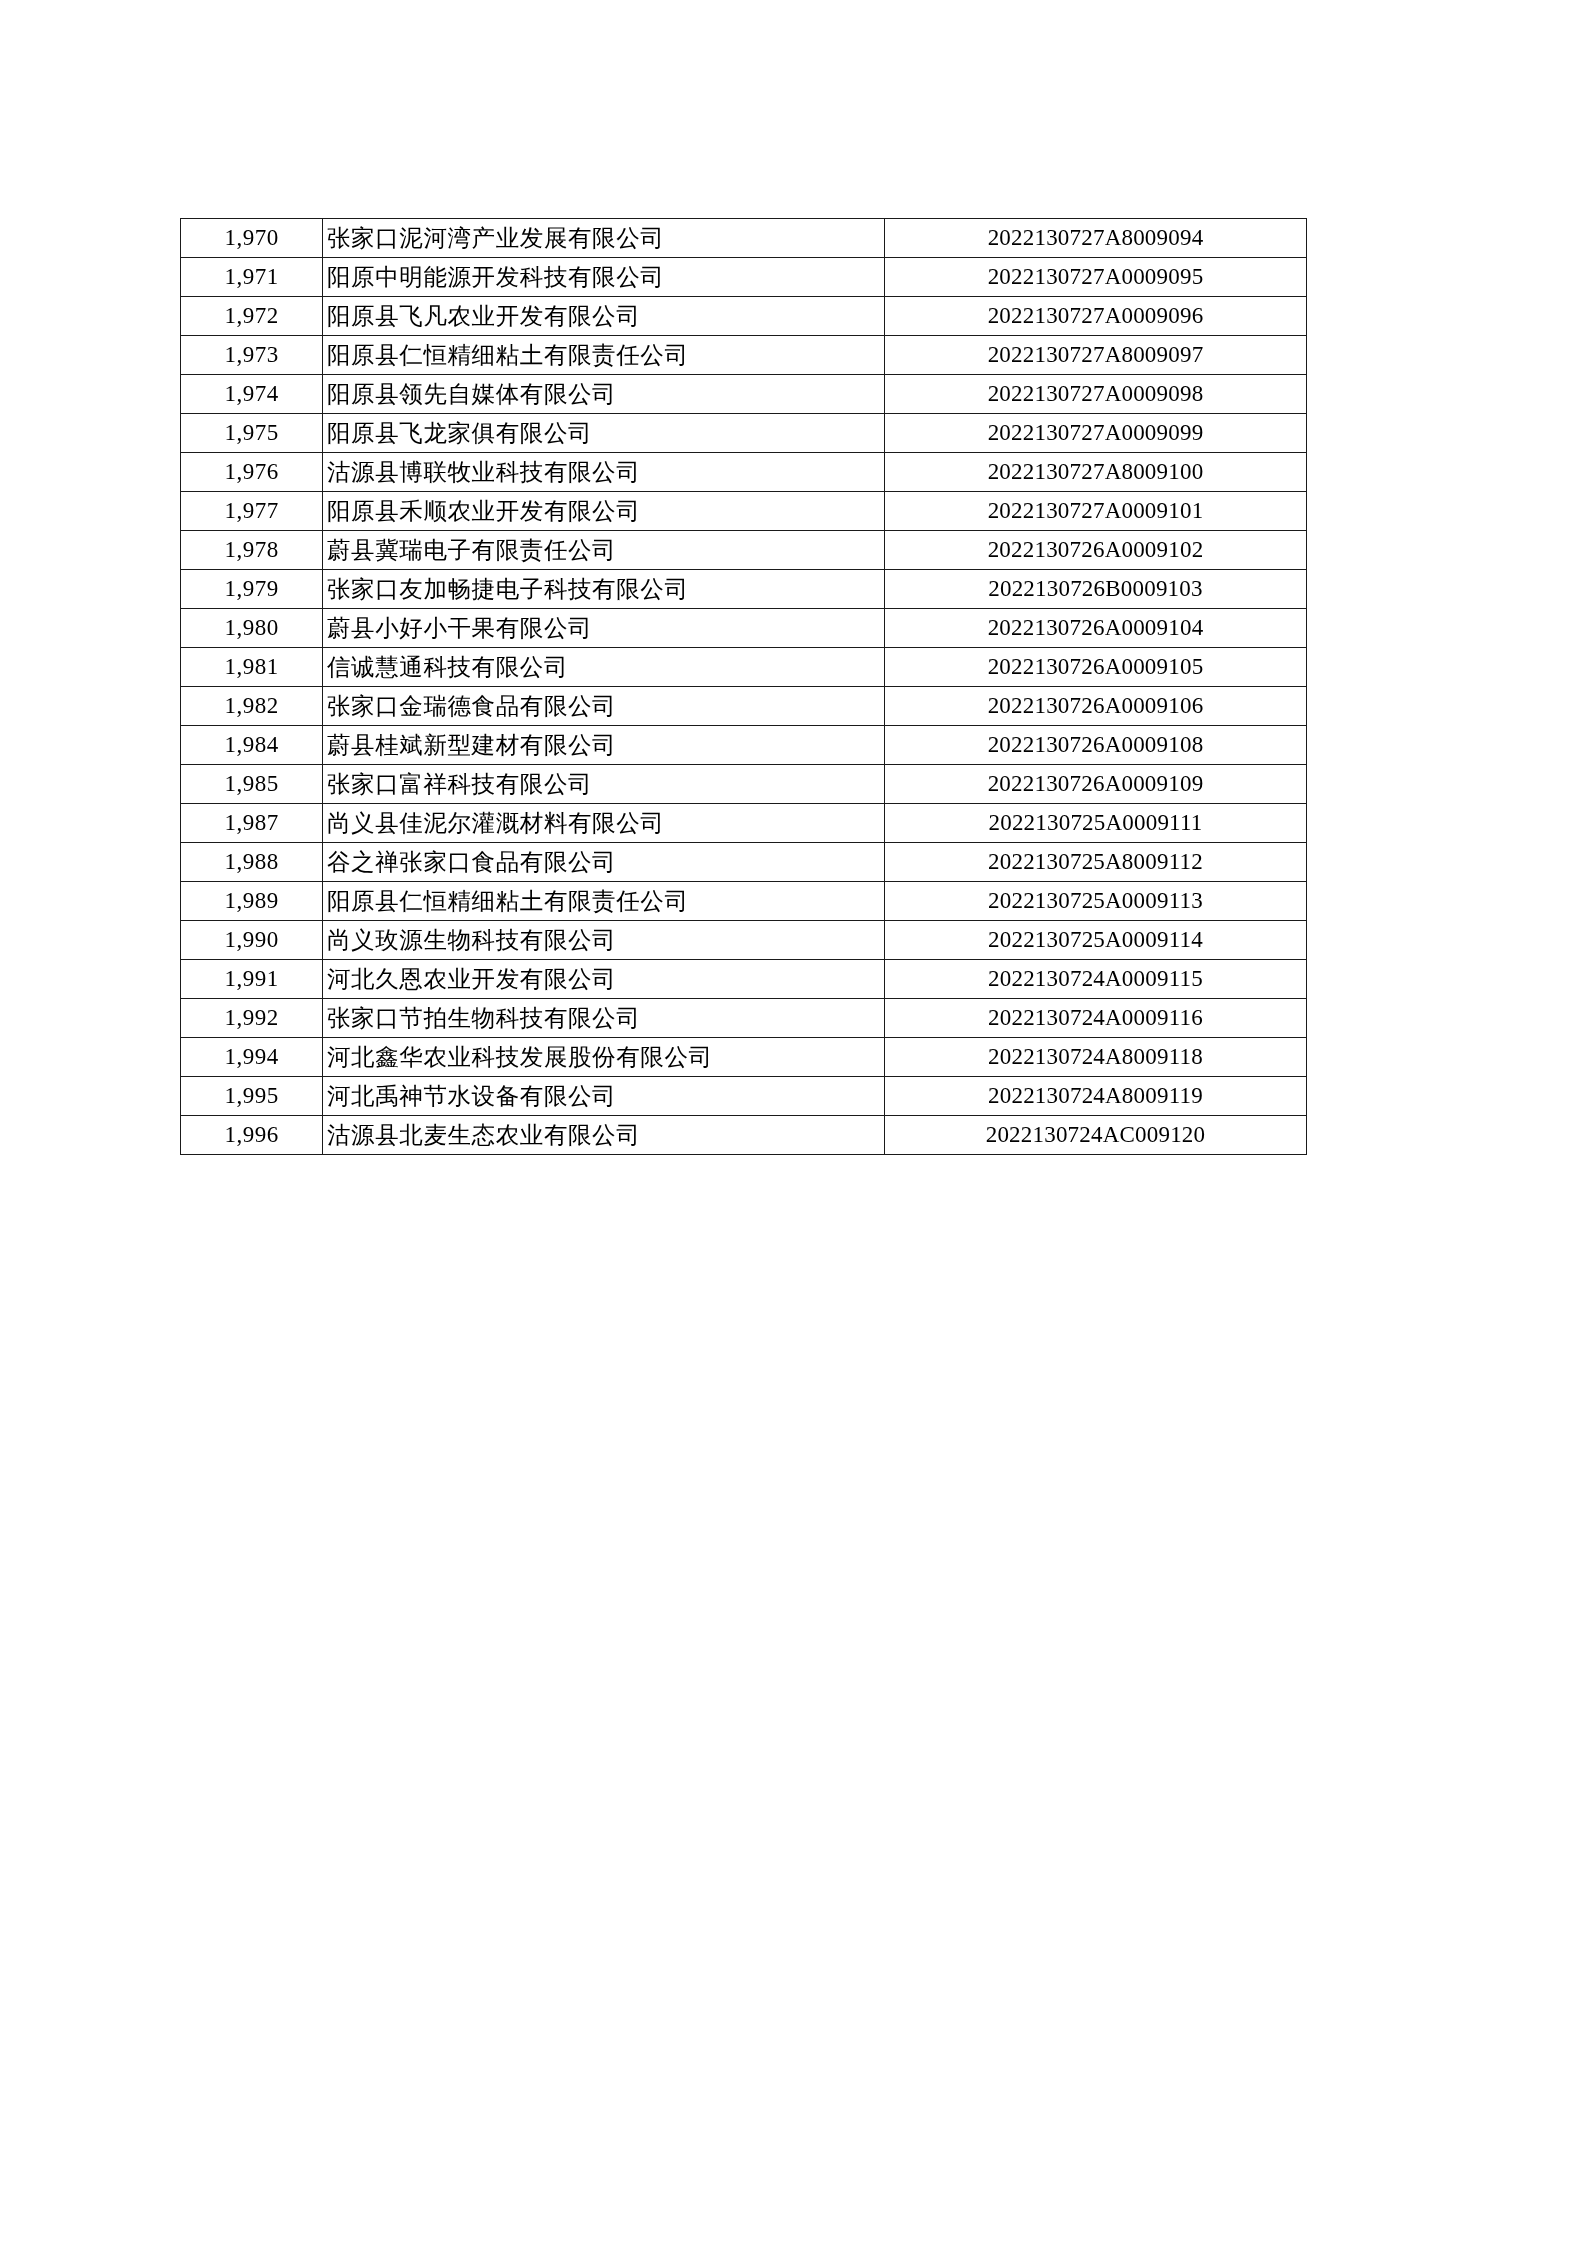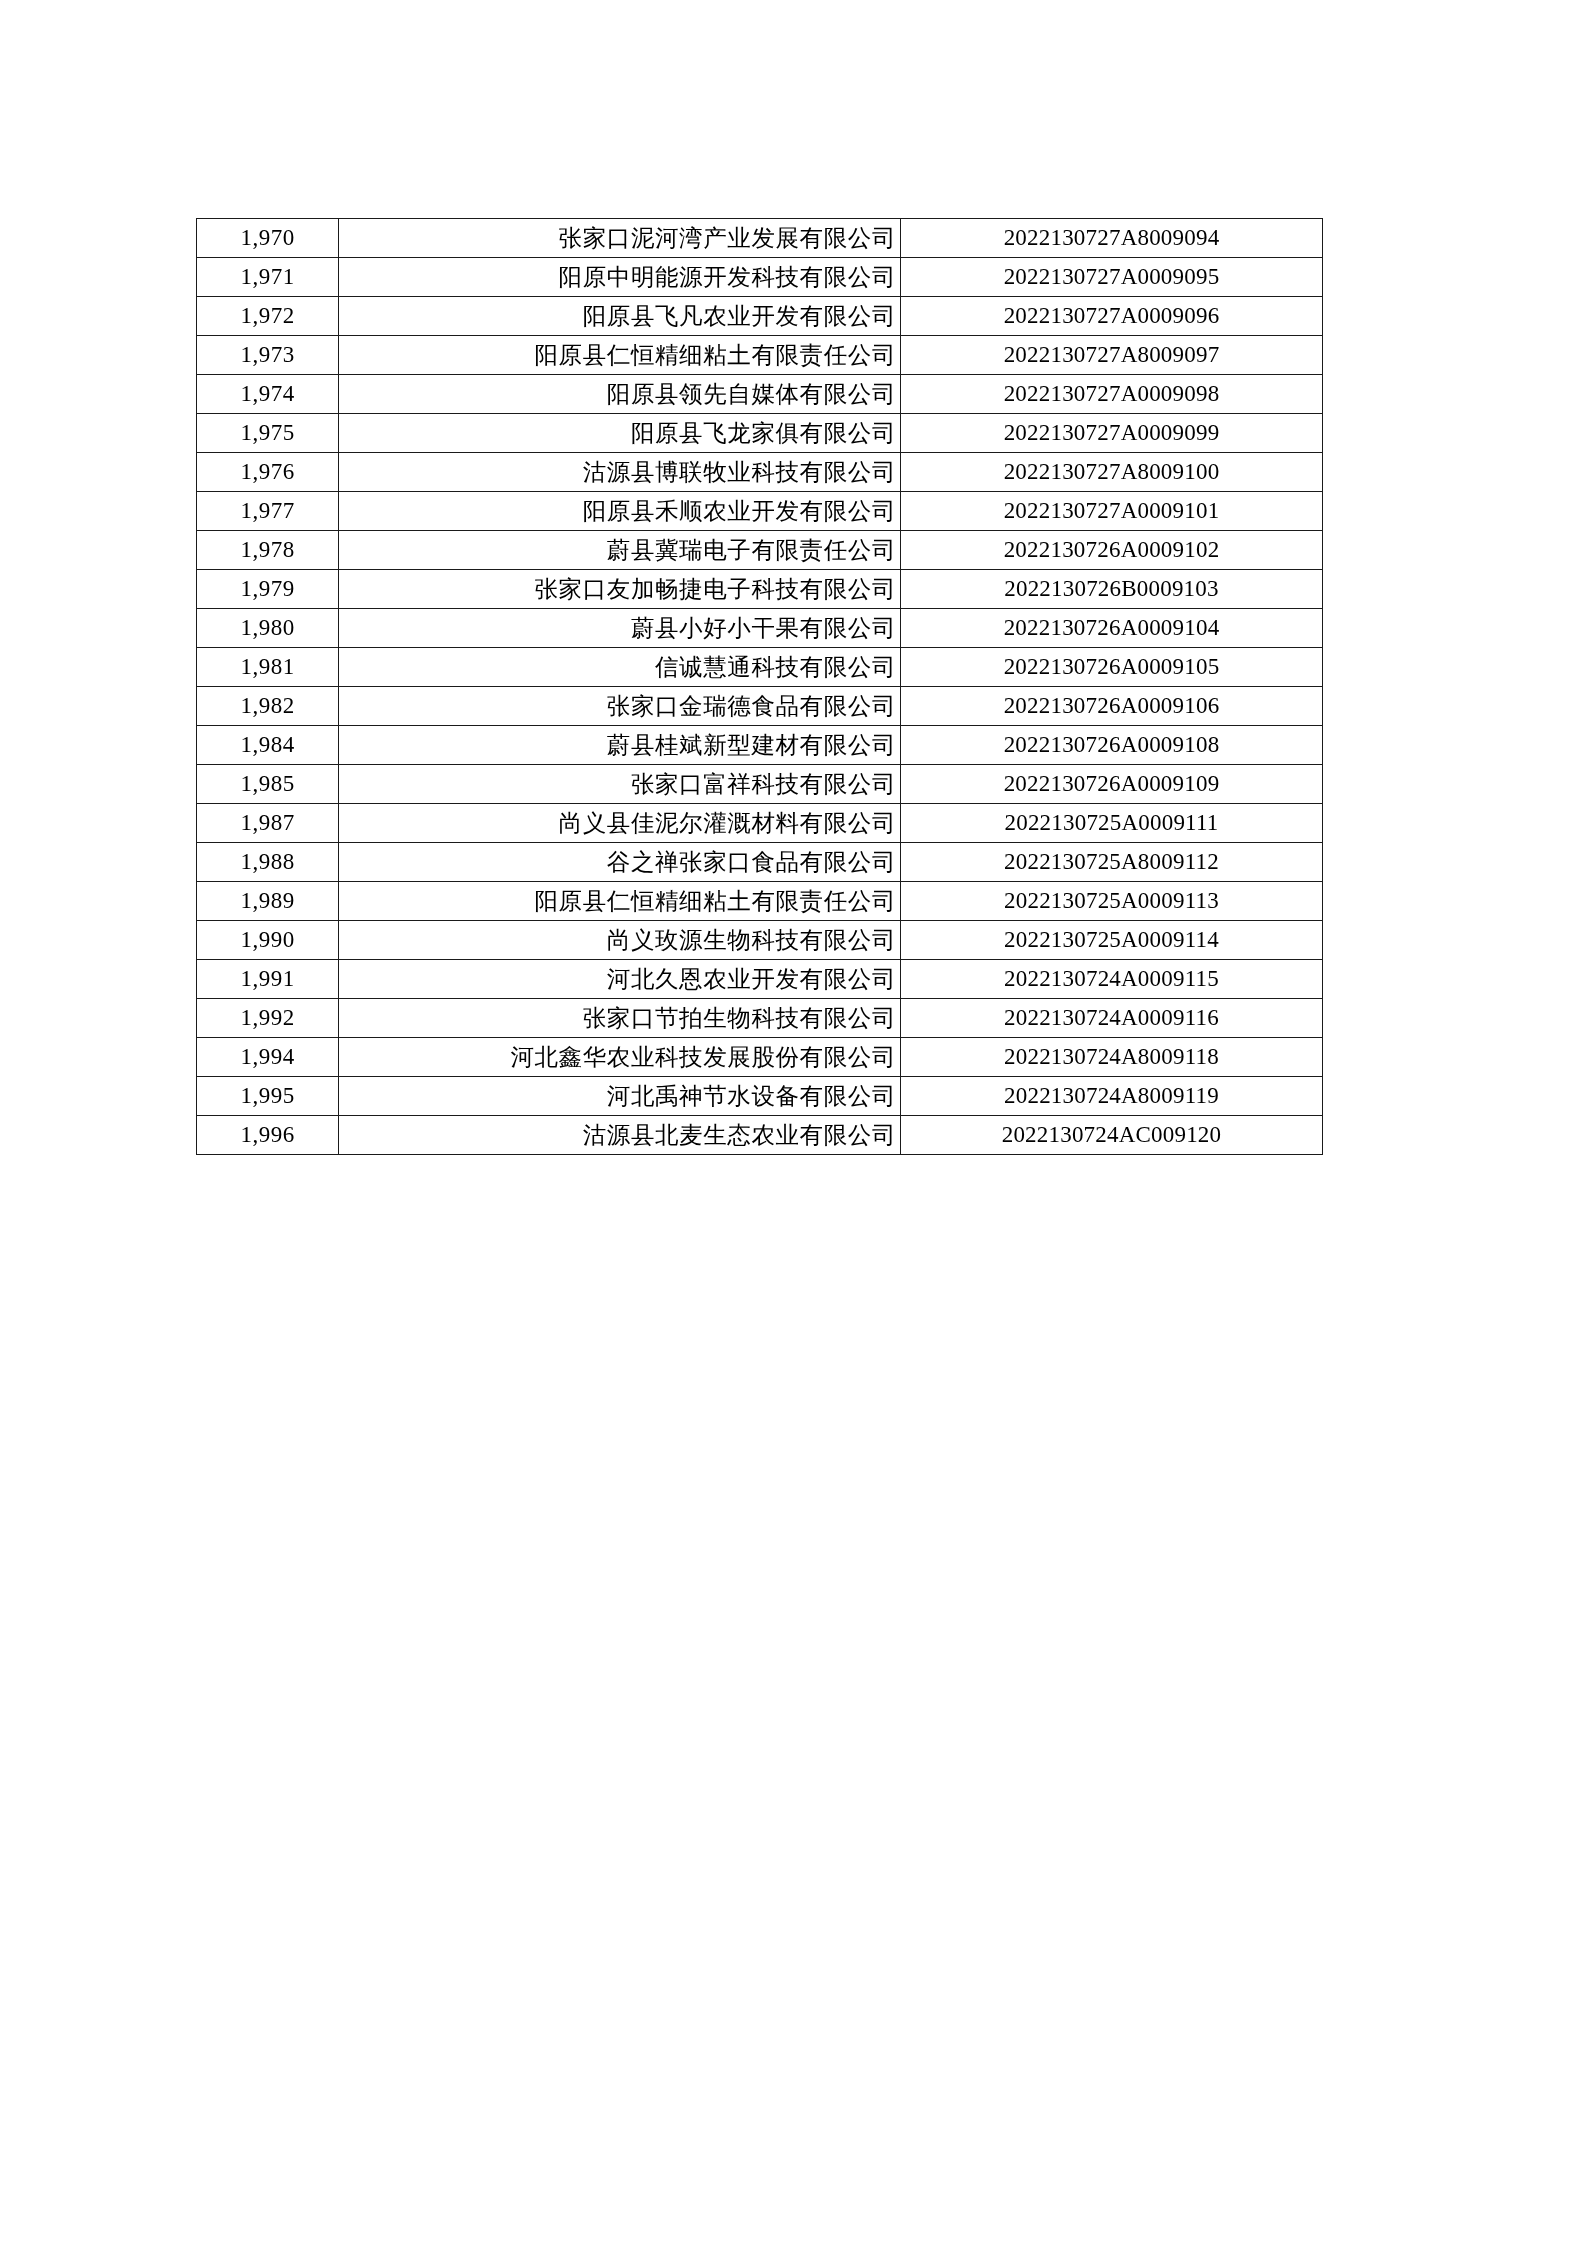--- a/index.html
+++ b/index.html
@@ -18,21 +18,21 @@
   .page {
     position: absolute;
     left: 0;
     top: 0;
     width: 1587px;
     height: 2245px;
     background: #ffffff;
   }
   .table-wrap {
     position: absolute;
-    left: 196px;
+    left: 180px;
     top: 218px;
     width: 1126px;
   }
   table.listing {
     border-collapse: collapse;
     table-layout: fixed;
     width: 1126px;
   }
   table.listing td {
     border: 1px solid #1a1a1a;
@@ -45,21 +45,21 @@
   col.c-name  { width: 562px; }
   col.c-code  { width: 422px; }
 
   .cell-index {
     text-align: center;
     font-size: 23px;
     letter-spacing: 0.5px;
     font-family: "Liberation Serif", "DejaVu Serif", serif;
   }
   .cell-name {
-    text-align: right;
+    text-align: left;
     font-size: 23.5px;
     letter-spacing: 0.6px;
     font-family: Liberation Serif, serif;
   }
   .cell-code {
     text-align: center;
     font-size: 23px;
     letter-spacing: 0.2px;
     font-family: "Liberation Serif", "DejaVu Serif", serif;
   }

